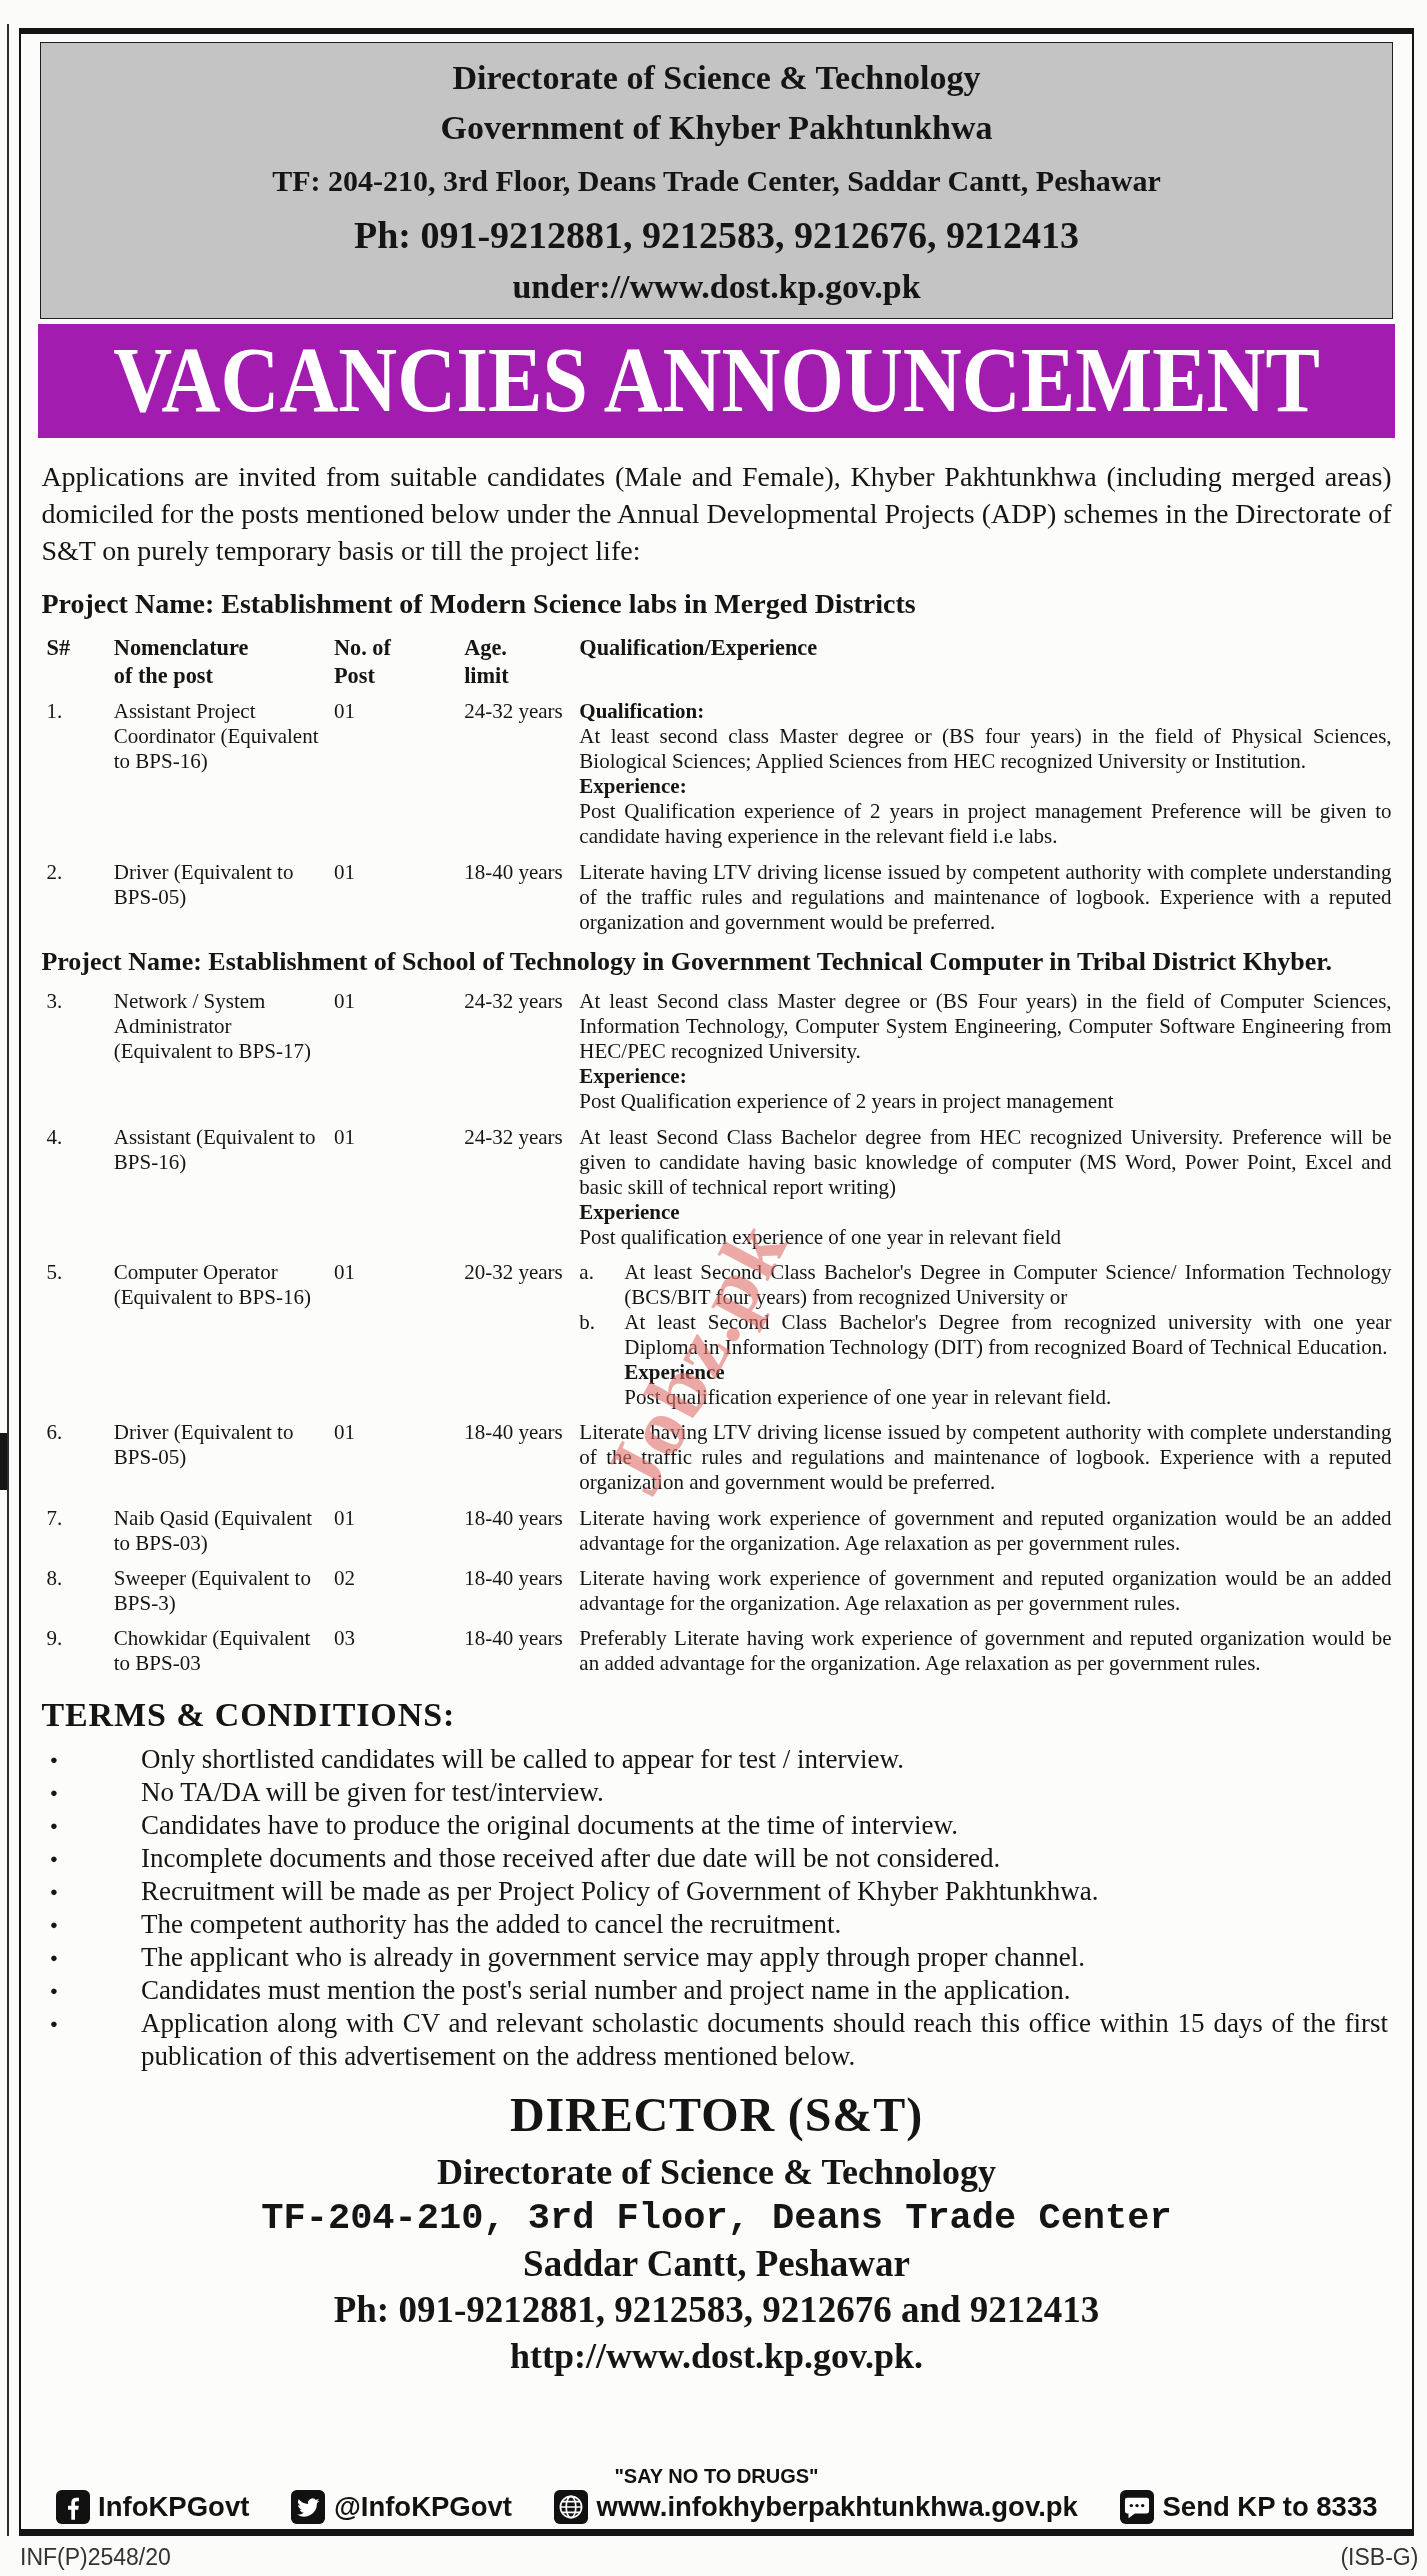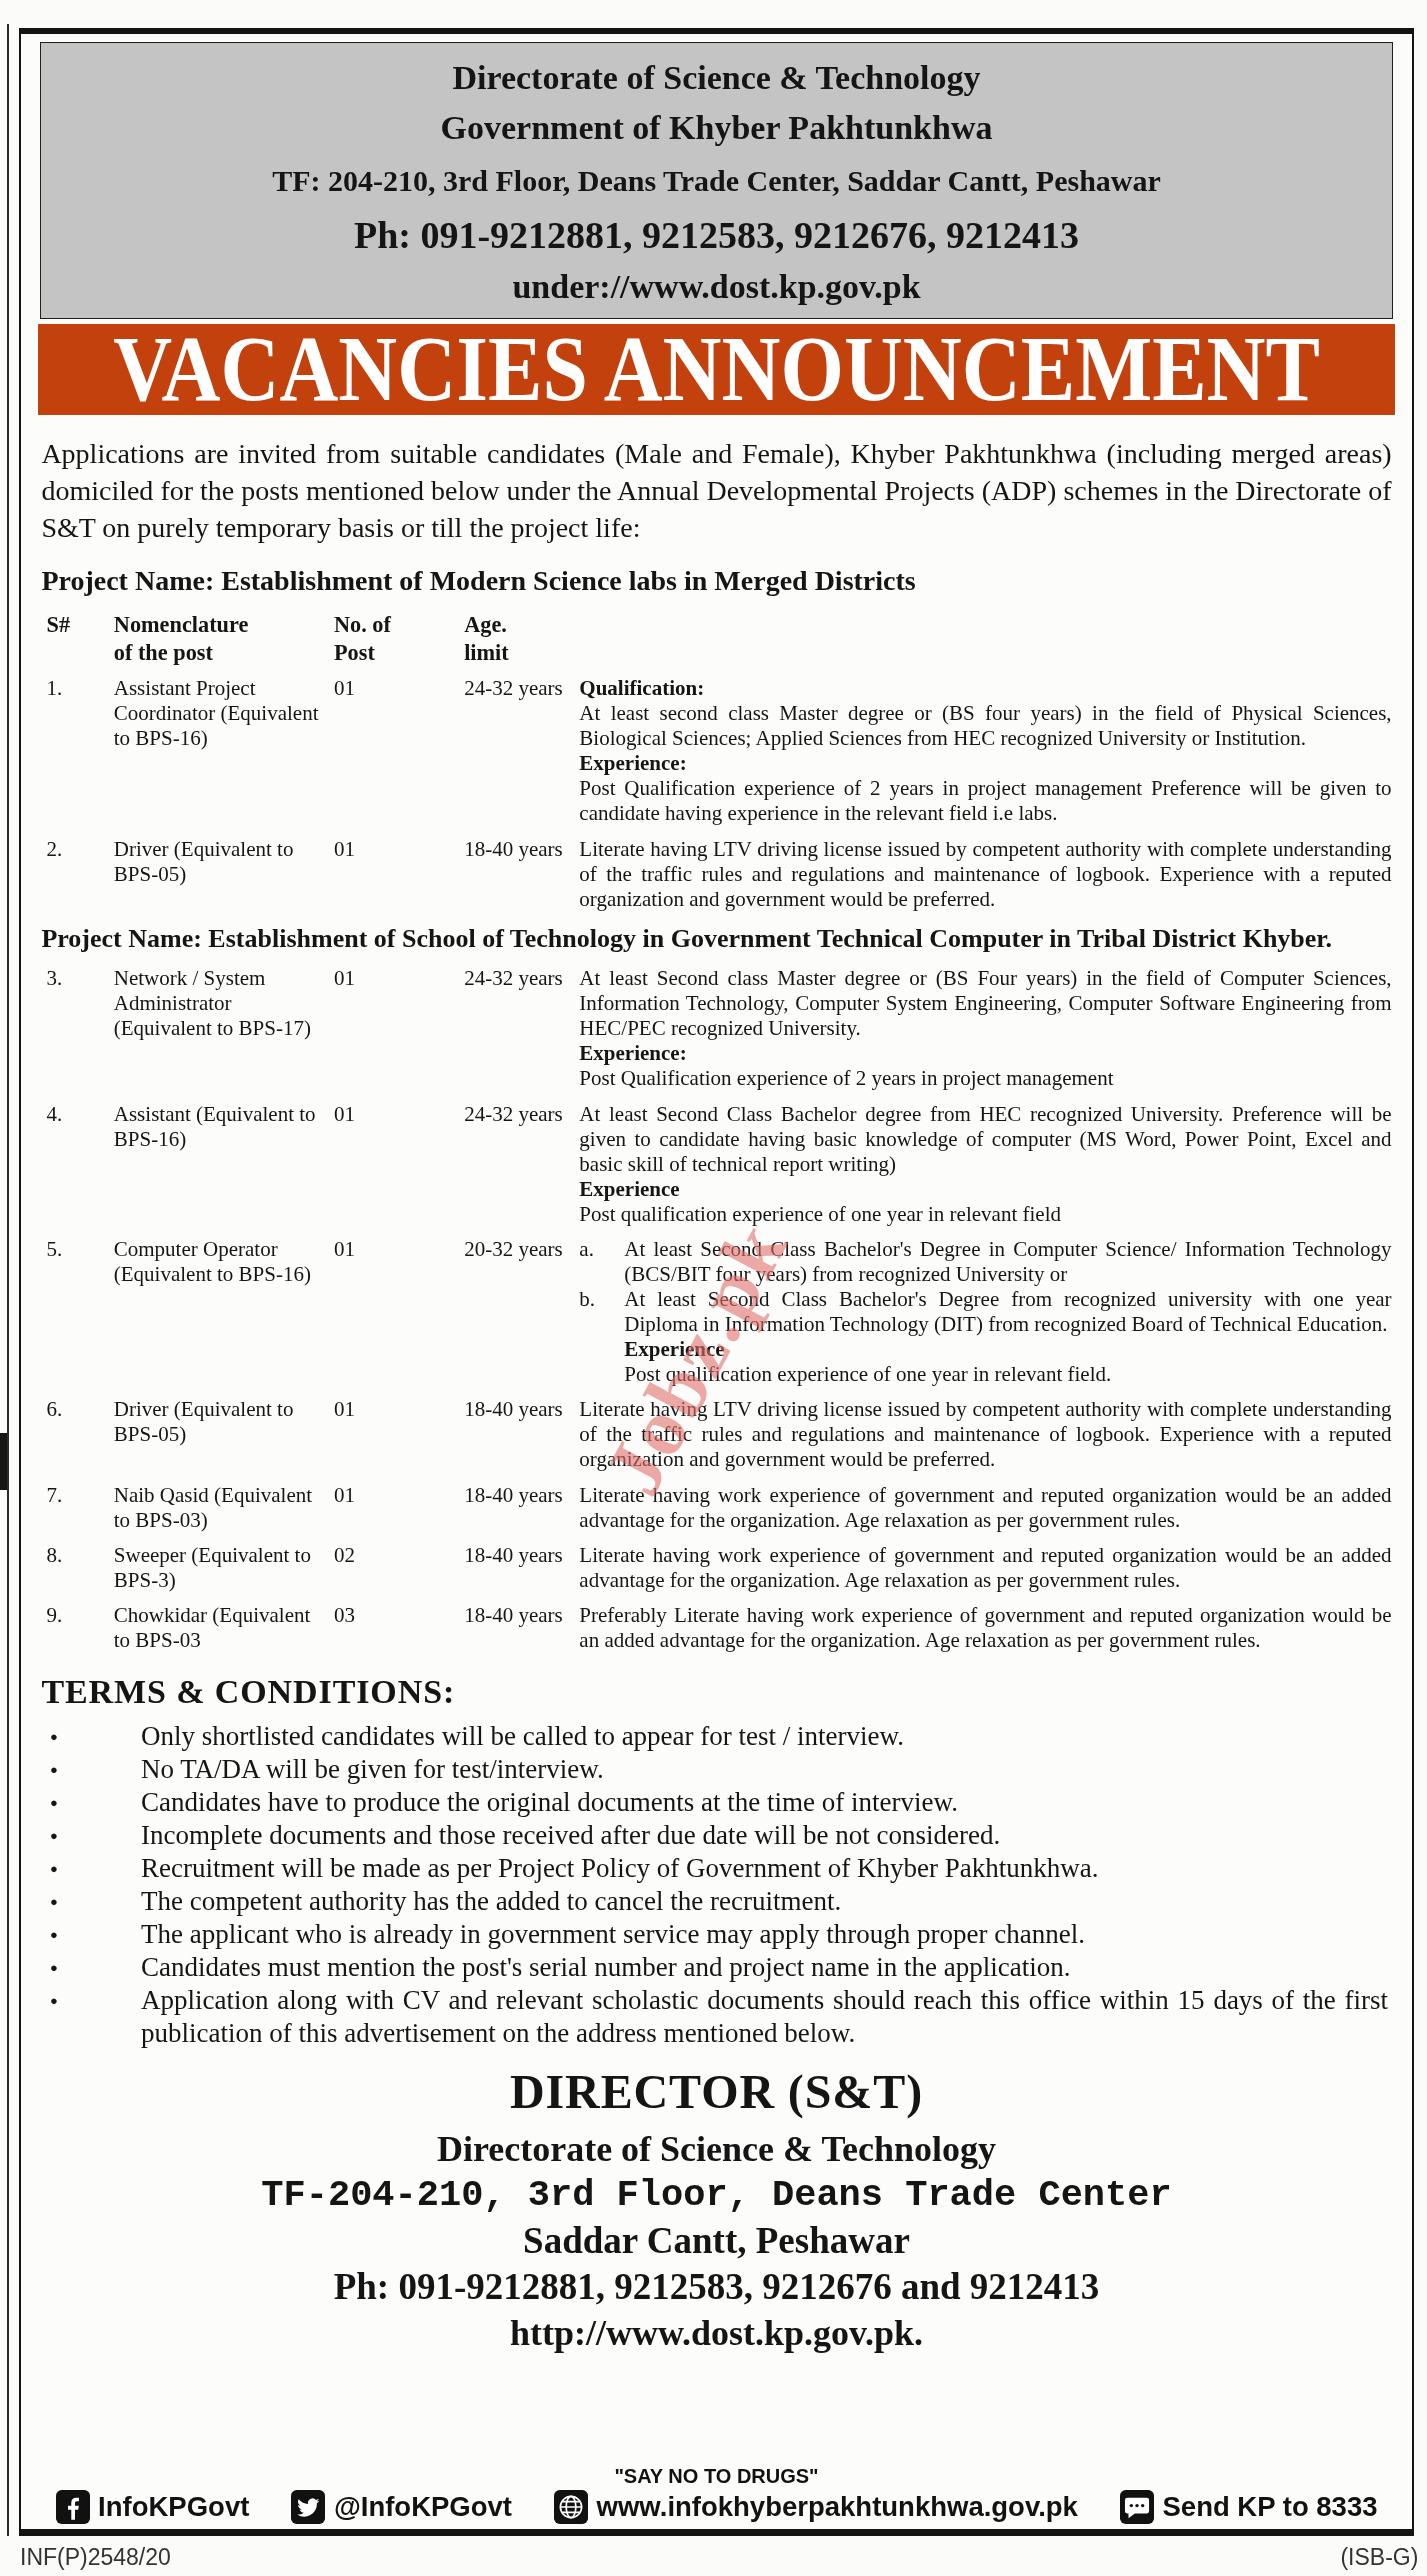--- a/index.html
+++ b/index.html
@@ -18,21 +18,21 @@
   
   .graybox{margin:8.6px 1.7px 0 1.7px;background:#c4c4c4;border:1.7px solid #1f1f1f;
            text-align:center;font-weight:bold;padding:10.3px 6.9px 6.9px 6.9px;}
   .gb1{font-size:34px;line-height:50px;}
   .gb2{font-size:34px;line-height:50px;}
   .gb3{font-size:30px;line-height:55px;}
   .gb4{font-size:38px;line-height:55px;}
   .gb5{font-size:34px;line-height:48px;}
 
   
-  .banner{margin-top:4.3px;height:91px;background:#c2410c;display:flex;align-items:center;justify-content:center;overflow:hidden;}
+  .banner{margin-top:4.3px;height:114px;background:#a21caf;display:flex;align-items:center;justify-content:center;overflow:hidden;}
   .banner span{color:#ffffff;font-weight:bold;font-size:80px;white-space:nowrap;
                display:inline-block;transform:scale(1.02,1.16);letter-spacing:0px;}
 
   .intro{margin:20.6px 3.4px 0 3.4px;font-size:28px;line-height:37px;text-align:justify;}
 
   .projname{margin:17px 3.4px 0 3.4px;font-size:28px;font-weight:bold;line-height:36px;}
   .projname2{margin:10.3px 3.4px 0 3.4px;font-size:26px;font-weight:bold;line-height:34px;}
 
   
   .tgrid{display:grid;grid-template-columns:62px 215px 125px 110px 1fr;column-gap:5.2px;
@@ -117,20 +117,21 @@
           <span class="hl2">of the post</span>
         </div>
         <div class="cell">
           <span class="hl2">No. of</span>
           <span class="hl2">Post</span>
         </div>
         <div class="cell">
           <span class="hl2">Age.</span>
           <span class="hl2">limit</span>
         </div>
+        <div class="cell">Qualification/Experience</div>
       </div>
 
       <div class="tgrid trow">
         <div class="cell">1.</div>
         <div class="cell">Assistant Project Coordinator (Equivalent to BPS-16)</div>
         <div class="cell">01</div>
         <div class="cell">24-32 years</div>
         <div class="cell qual">
           <p class="qb">Qualification:</p>
           <p class="qj">At least second class Master degree or (BS four years) in the field of Physical Sciences, Biological Sciences; Applied Sciences from HEC recognized University or Institution.</p>

